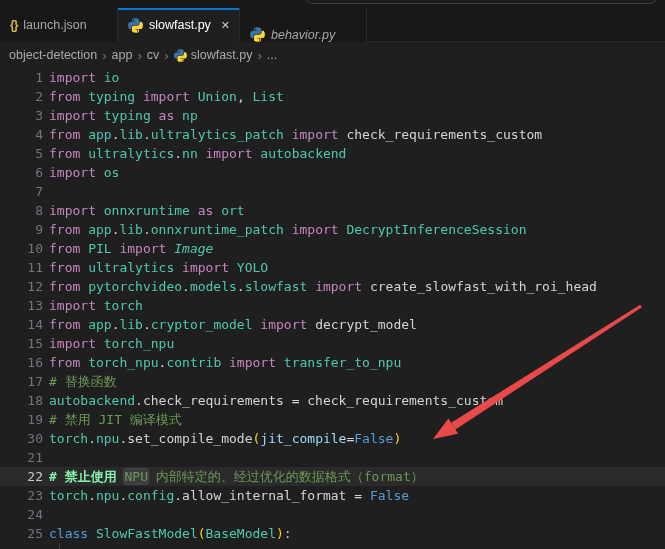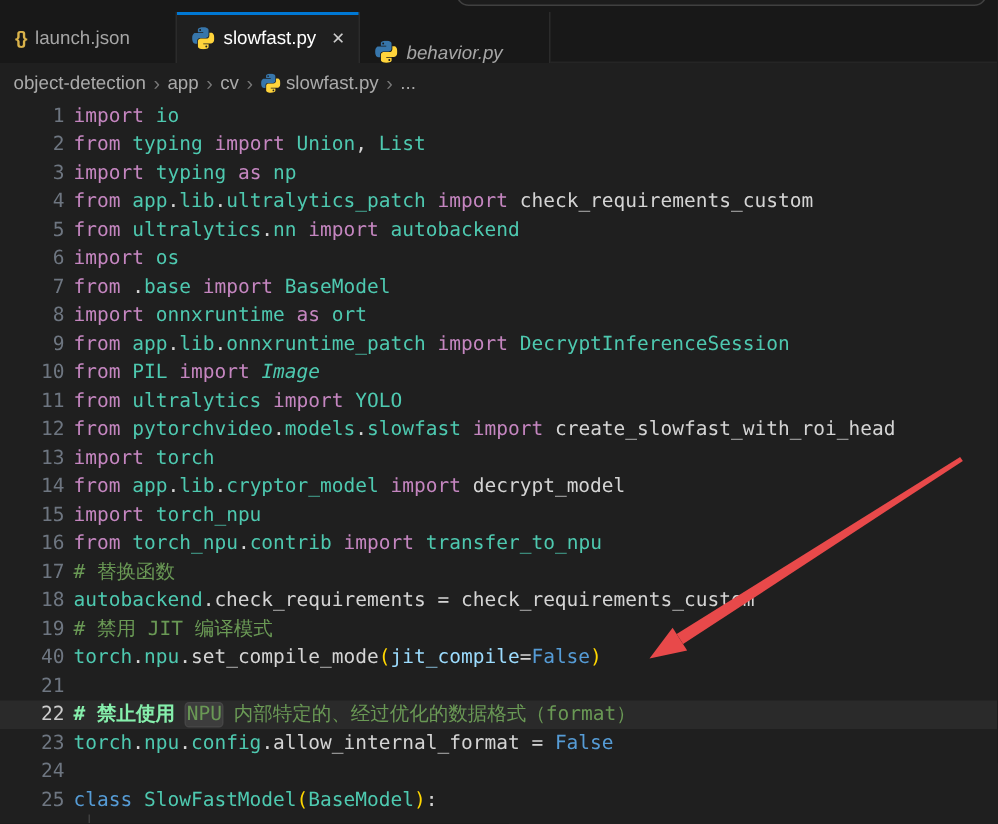--- a/index.html
+++ b/index.html
@@ -124,21 +124,20 @@
         <div class="row">
           <span class="ln">5</span>
           <span class="code"><span style="color: rgb(197, 134, 192);">from </span><span style="color: rgb(78, 201, 176);">ultralytics</span><span style="color: rgb(212, 212, 212);">.</span><span style="color: rgb(78, 201, 176);">nn </span><span style="color: rgb(197, 134, 192);">import </span><span style="color: rgb(78, 201, 176);">autobackend</span></span>
         </div>
         <div class="row">
           <span class="ln">6</span>
           <span class="code"><span style="color: rgb(197, 134, 192);">import </span><span style="color: rgb(78, 201, 176);">os</span></span>
         </div>
         <div class="row">
           <span class="ln">7</span>
-          <span class="code"><span style="color: rgb(197, 134, 192);">from </span><span style="color: rgb(212, 212, 212);">.</span><span style="color: rgb(78, 201, 176);">base </span><span style="color: rgb(197, 134, 192);">import </span><span style="color: rgb(78, 201, 176);">BaseModel</span></span>
         </div>
         <div class="row">
           <span class="ln">8</span>
           <span class="code"><span style="color: rgb(197, 134, 192);">import </span><span style="color: rgb(78, 201, 176);">onnxruntime </span><span style="color: rgb(197, 134, 192);">as </span><span style="color: rgb(78, 201, 176);">ort</span></span>
         </div>
         <div class="row">
           <span class="ln">9</span>
           <span class="code"><span style="color: rgb(197, 134, 192);">from </span><span style="color: rgb(78, 201, 176);">app</span><span style="color: rgb(212, 212, 212);">.</span><span style="color: rgb(78, 201, 176);">lib</span><span style="color: rgb(212, 212, 212);">.</span><span style="color: rgb(78, 201, 176);">onnxruntime_patch </span><span style="color: rgb(197, 134, 192);">import </span><span style="color: rgb(78, 201, 176);">DecryptInferenceSession</span></span>
         </div>
         <div class="row">
@@ -175,21 +174,21 @@
         </div>
         <div class="row">
           <span class="ln">18</span>
           <span class="code"><span style="color: rgb(78, 201, 176);">autobackend</span><span style="color: rgb(212, 212, 212);">.</span><span style="color: rgb(212, 212, 212);">check_requirements </span><span style="color: rgb(212, 212, 212);">= </span><span style="color: rgb(212, 212, 212);">check_requirements_custom</span></span>
         </div>
         <div class="row">
           <span class="ln">19</span>
           <span class="code"><span style="color: rgb(106, 153, 85);"># 禁用 JIT 编译模式</span></span>
         </div>
         <div class="row">
-          <span class="ln">40</span>
+          <span class="ln">30</span>
           <span class="code"><span style="color: rgb(78, 201, 176);">torch</span><span style="color: rgb(212, 212, 212);">.</span><span style="color: rgb(78, 201, 176);">npu</span><span style="color: rgb(212, 212, 212);">.</span><span style="color: rgb(212, 212, 212);">set_compile_mode</span><span style="color: rgb(255, 215, 0);">(</span><span style="color: rgb(156, 220, 254);">jit_compile</span><span style="color: rgb(212, 212, 212);">=</span><span style="color: rgb(86, 156, 214);">False</span><span style="color: rgb(255, 215, 0);">)</span></span>
         </div>
         <div class="row">
           <span class="ln">21</span>
           <span class="code"></span>
         </div>
         <div class="row cur">
           <span class="ln">22</span>
           <span class="code"><span style="color: #86efac; font-weight: bold;"># 禁止使用 </span><span class="cmh" style="color: rgb(106, 153, 85);">NPU</span><span style="color: rgb(106, 153, 85);"> 内部特定的、经过优化的数据格式（format）</span></span>
         </div>

